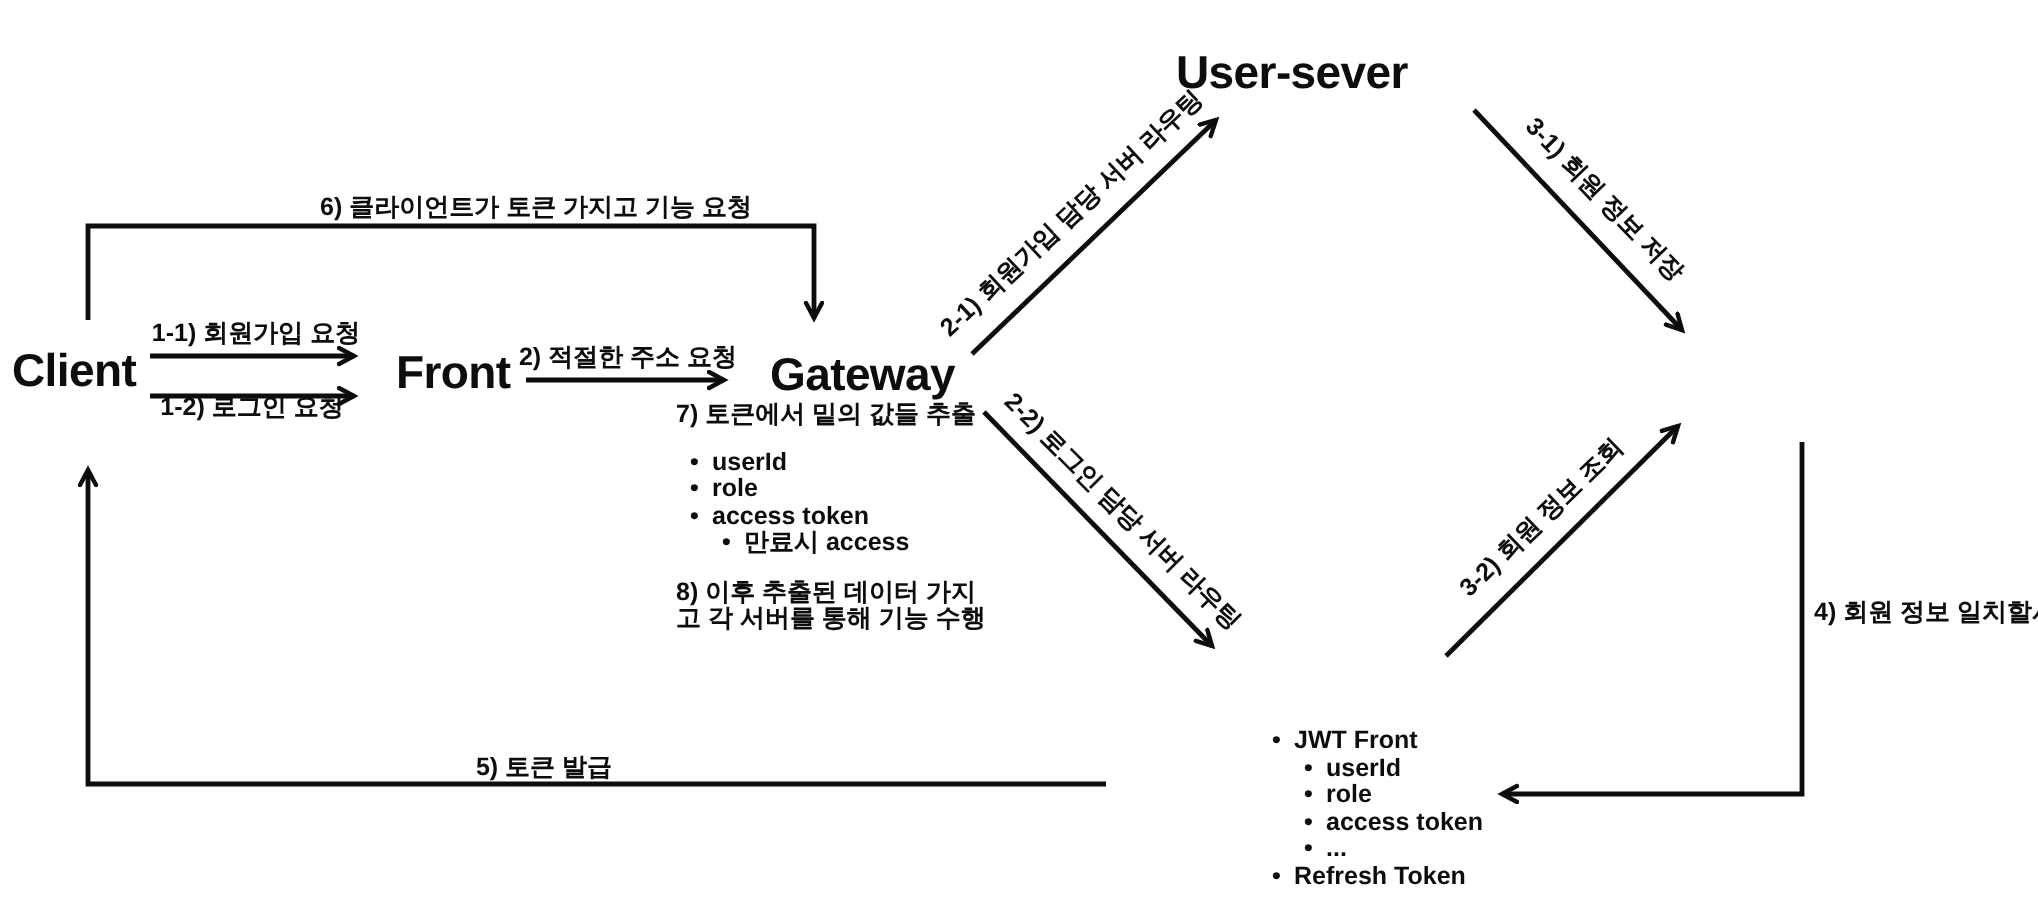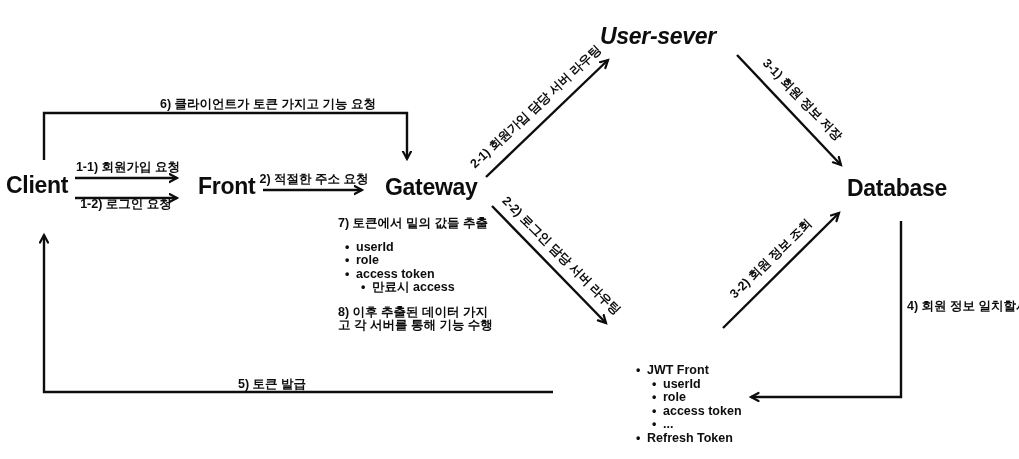--- a/index.html
+++ b/index.html
@@ -61,36 +61,35 @@
       <path d="M737,55 L841,165" marker-end="url(#head)"></path>
       <path d="M723,328 L839,213" marker-end="url(#head)"></path>
       <path d="M901,221 V397 H751" marker-end="url(#head)"></path>
       <path d="M553,392 H44 V235" marker-end="url(#head)"></path>
     </g>
   </svg>
 
   <div class="node" style="left:6px;top:172px;">Client</div>
   <div class="node" style="left:198px;top:173px;">Front</div>
   <div class="node" style="left:385px;top:174px;text-align:center;">Gateway</div>
-  <div class="node" style="left:600px;top:23px;font-style:italic;">User-sever</div>
-  <div class="node" style="left:847px;top:175px;">Database</div>
+  <div class="node" style="left:588px;top:23px;">User-sever</div>
 
   <div class="lbl centered" style="left:240px;top:104px;margin-left:28px;">6) 클라이언트가 토큰 가지고 기능 요청</div>
   <div class="lbl centered" style="left:128px;top:167px;">1-1) 회원가입 요청</div>
   <div class="lbl centered" style="left:126px;top:204px;">1-2) 로그인 요청</div>
   <div class="lbl centered" style="left:314px;top:179px;">2) 적절한 주소 요청</div>
   <div class="lbl centered" style="left:272px;top:384px;">5) 토큰 발급</div>
   <div class="lbl" style="left:907px;top:298px;">4) 회원 정보 일치할시,</div>
 
   <div class="lbl rot" style="--rot:-43deg;left:536px;top:107px;">2-1) 회원가입 담당 서버 라우팅</div>
   <div class="lbl rot" style="--rot:45deg;left:561px;top:256px;">2-2) 로그인 담당 서버 라우팅</div>
   <div class="lbl rot" style="--rot:46deg;left:802px;top:100px;">3-1) 회원 정보 저장</div>
   <div class="lbl rot" style="--rot:-44deg;left:771px;top:259px;">3-2) 회원 정보 조회</div>
 
-  <div class="notes" style="left:338px;top:201px;margin-top:16px;">
+  <div class="notes" style="left:338px;top:201px;">
     <p class="heading">7) 토큰에서 밑의 값들 추출</p>
     <ul>
       <li>userId</li>
       <li>role</li>
       <li>access token</li>
       <ul>
         <li>만료시 access</li>
       </ul>
     </ul>
     <p class="footer">8) 이후 추출된 데이터 가지</p>

